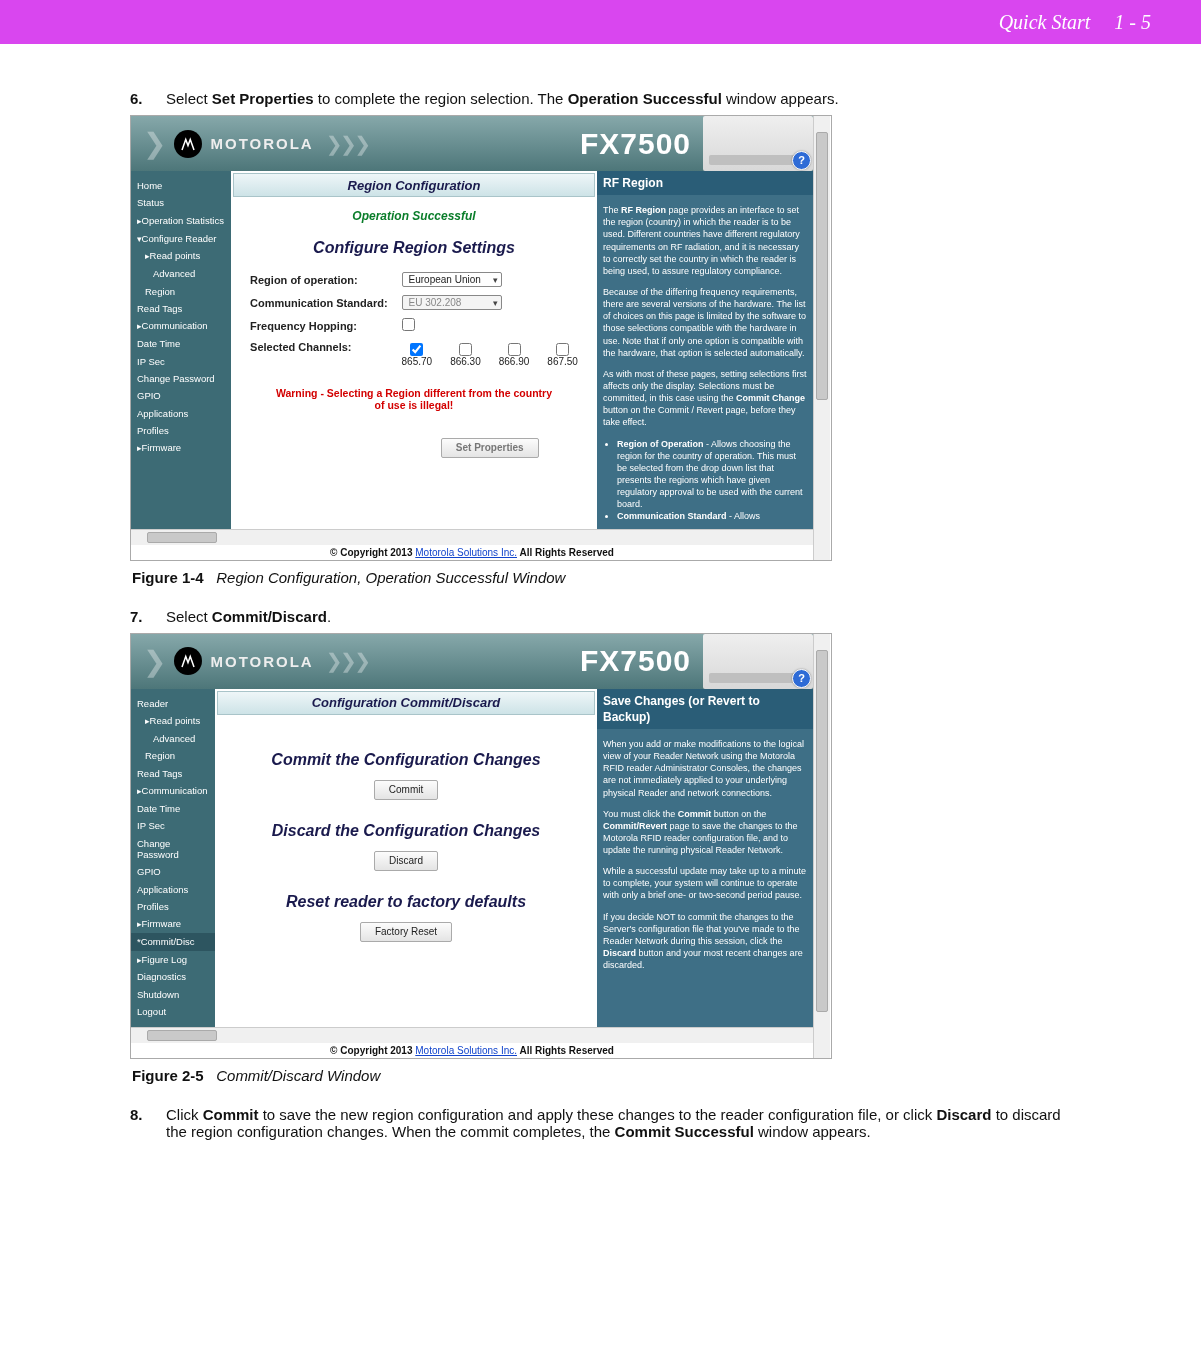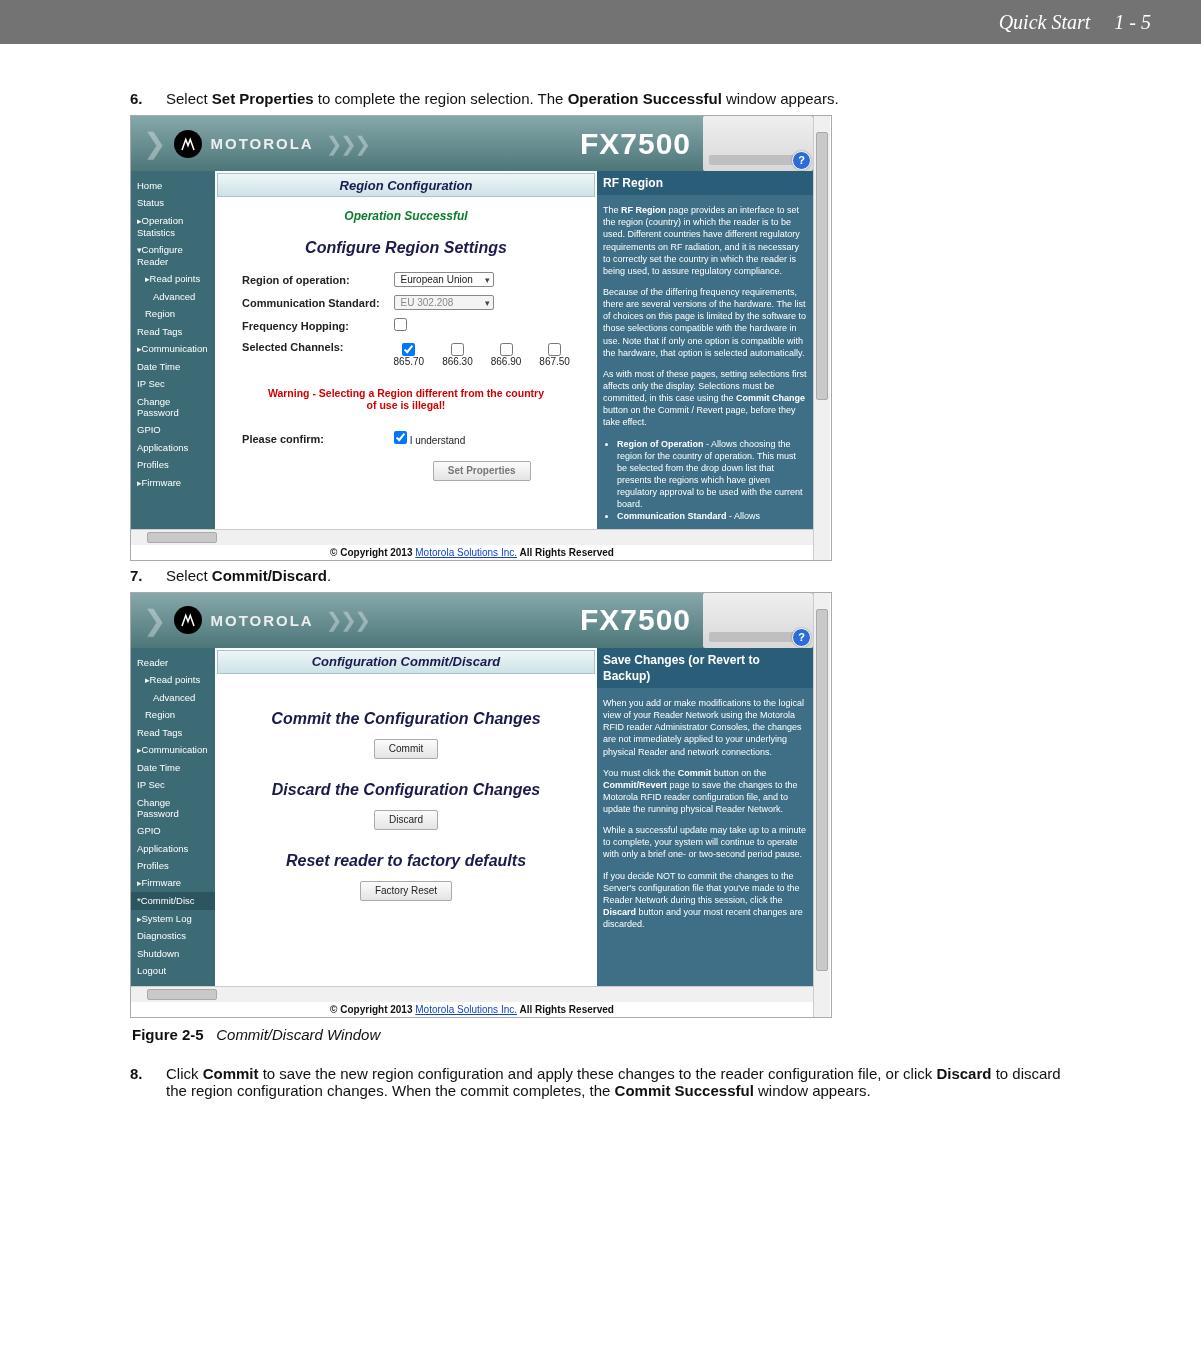--- a/index.html
+++ b/index.html
@@ -1,16 +1,16 @@
 <!DOCTYPE html>
 <html><head>
 <meta charset="utf-8">
 <style>
   body{margin:0;font-family:Arial,Helvetica,sans-serif;font-size:15px;color:#111;background:#fff;width:1201px}
-  .page-header{height:44px;background:#737373;display:flex;align-items:center;justify-content:flex-end;padding-right:50px;color:#fff;font-style:italic;font-family:Georgia,'Times New Roman',serif;font-size:20px}
+  .page-header{height:44px;background:#d946ef;display:flex;align-items:center;justify-content:flex-end;padding-right:50px;color:#fff;font-style:italic;font-family:Georgia,'Times New Roman',serif;font-size:20px}
   .content{padding:40px 130px 40px 130px}
   .step{display:flex;margin:6px 0 8px 0}
   .step-num{width:36px;font-weight:bold}
   .step-body{flex:1}
   .strong{font-weight:bold}
   .fig-cap{margin:8px 2px 22px 2px;font-size:15px}
   .fig-cap .fig-label{font-weight:bold}
   .fig-cap .fig-title{font-style:italic}
   .screenshot{border:1px solid #aaa;width:700px;margin-top:4px}
   .ss-inner{position:relative;display:flex;background:#fff}
@@ -22,21 +22,21 @@
   .left-col{width:682px}
   .moto-logo{display:flex;align-items:center;gap:8px}
   .moto-logo-circle{width:28px;height:28px;border-radius:50%;background:#000;display:flex;align-items:center;justify-content:center}
   .moto-logo-circle svg{width:18px;height:18px}
   .moto-txt{font-weight:bold;letter-spacing:2px;color:#eee;font-size:15px}
   .fx-txt{margin-left:auto;font-size:30px;font-weight:bold;color:#fff;letter-spacing:1px;padding-right:12px}
   .device-img{width:110px;height:55px;background:linear-gradient(#efefef,#d8d8d8);border-radius:2px;display:flex;align-items:flex-end;justify-content:center}
   .device-img .strip{width:90%;height:10px;background:#bfbfbf;margin-bottom:6px;border-radius:2px}
   .chev-row{color:rgba(255,255,255,.35);font-size:28px;letter-spacing:-4px;padding:0 12px}
   .body-row{display:flex}
-  .sidebar{width:84px;background:#3d6b75;color:#fff;font-size:9.5px;padding:6px 0}
+  .sidebar{width:100px;background:#3d6b75;color:#fff;font-size:9.5px;padding:6px 0}
   .sb-item{padding:3px 4px 3px 6px;line-height:1.2;cursor:pointer}
   .sb-sub{padding-left:14px}
   .sb-sub2{padding-left:22px}
   .sb-arrow::before{content:"\25B8 ";font-size:9px}
   .sb-down::before{content:"\25BE ";font-size:9px}
   .main-pane{flex:1;background:#fff;padding:0;position:relative}
   .title-bar{background:linear-gradient(#eef6f8,#cde3e7);border:1px solid #a9c4c9;margin:2px;height:22px;display:flex;align-items:center;justify-content:center;font-weight:bold;font-style:italic;color:#1a1a4d;font-size:13px;position:relative}
   .help-q{position:absolute;right:-20px;top:-2px;width:17px;height:17px;border-radius:50%;background:#2e6bd6;color:#fff;font-size:11px;font-weight:bold;display:flex;align-items:center;justify-content:center;border:1px solid #fff;box-shadow:0 0 2px rgba(0,0,0,.4)}
   .op-success{color:#0a7d2a;font-weight:bold;font-style:italic;text-align:center;font-size:12px;margin:12px 0 16px 0}
   .section-head{font-weight:bold;font-style:italic;color:#1a1a4d;text-align:center;font-size:16px;margin:6px 0 10px 0}
@@ -161,24 +161,20 @@
                         </div>
                   </div>
                 </td>
               </tr>
               <tr>
                     <td colspan="2">
                       <div class="warn">Warning - Selecting a Region different from the country of use is illegal!</div>
                     </td>
                   </tr>
               <tr>
-                <td>Please confirm:</td>
-                <td><input type="checkbox" checked="" style=""> <span style="font-weight:normal;font-size:10px">I understand</span></td>
-              </tr>
-              <tr>
                     <td></td>
                     <td class="center" style="padding-top:10px"><span class="btn-grey">Set Properties</span></td>
                   </tr>
             </tbody>
               </table>
           </div>
 
           <div class="info-pane" style="position:relative">
             <span class="help-q" style="right:2px;top:-20px">?</span>
             <div class="info-title">RF Region</div>
@@ -197,20 +193,23 @@
         <div class="footer-bar">
           <b>© Copyright 2013 </b><a>Motorola Solutions Inc.</a><b> All Rights Reserved</b>
         </div>
       </div>
       <div class="scrollbar-v">
           <div class="thumb"></div>
         </div>
     </div>
   </div>
 
+  <div class="fig-cap">
+    <span class="fig-label">Figure 1-4</span>&nbsp;&nbsp;&nbsp;<span class="fig-title">Region Configuration, Operation Successful Window</span>
+  </div>
 
   <div class="step">
     <div class="step-num">7.</div>
     <div class="step-body">
       <span>Select </span><span class="strong">Commit/Discard</span><span>.</span>
     </div>
   </div>
 
   <div class="screenshot ss2">
     <div class="ss-inner">
@@ -241,21 +240,21 @@
             <div class="sb-item">Read Tags</div>
             <div class="sb-item sb-arrow">Communication</div>
             <div class="sb-item">Date Time</div>
             <div class="sb-item">IP Sec</div>
             <div class="sb-item">Change Password</div>
             <div class="sb-item">GPIO</div>
             <div class="sb-item">Applications</div>
             <div class="sb-item">Profiles</div>
             <div class="sb-item sb-arrow">Firmware</div>
             <div class="sb-item" style="background:#2d5560">*Commit/Disc</div>
-            <div class="sb-item sb-arrow">System Log</div>
+            <div class="sb-item sb-arrow">Figure Log</div>
             <div class="sb-item">Diagnostics</div>
             <div class="sb-item">Shutdown</div>
             <div class="sb-item">Logout</div>
           </div>
 
           <div class="main-pane">
             <div class="title-bar">
               <span>Configuration Commit/Discard</span>
             </div>
             <div style="height:28px"></div>

